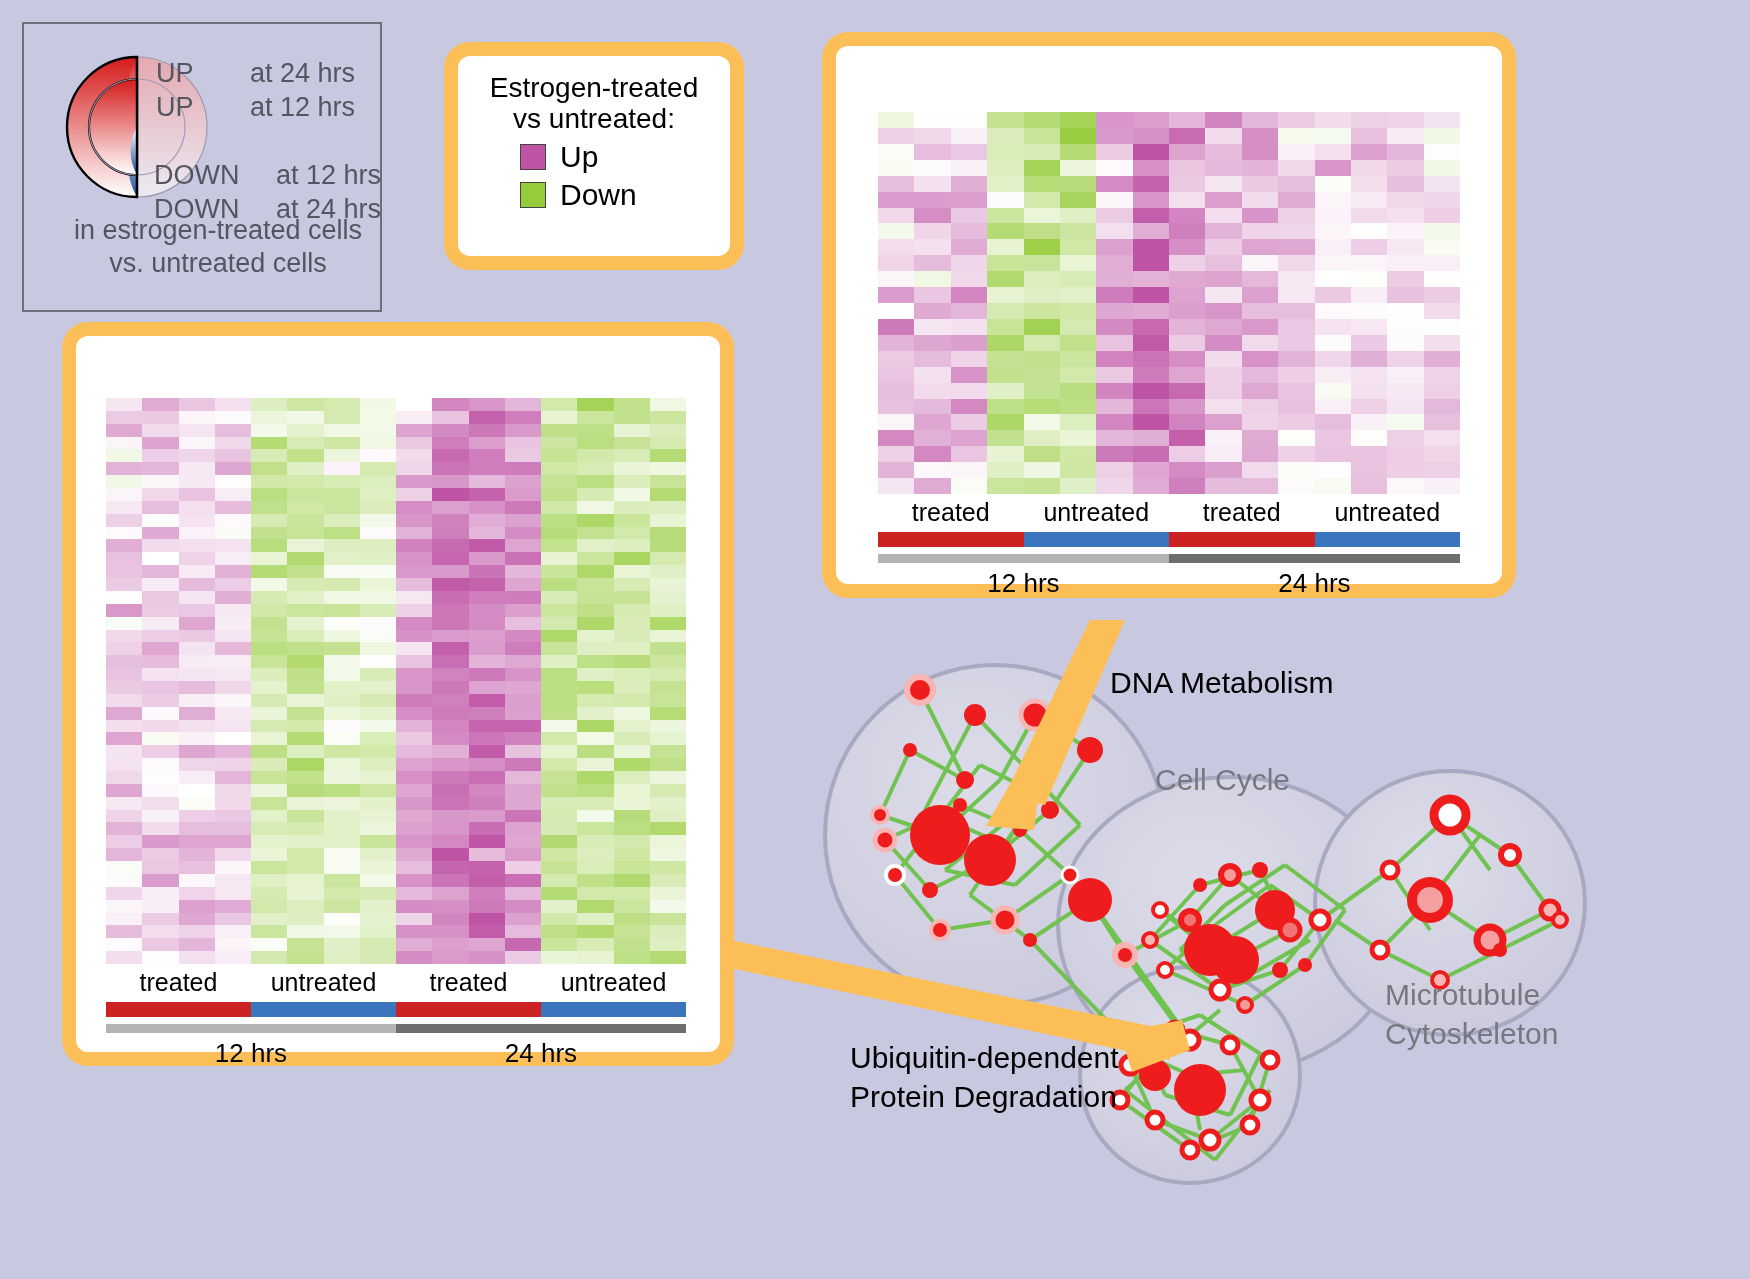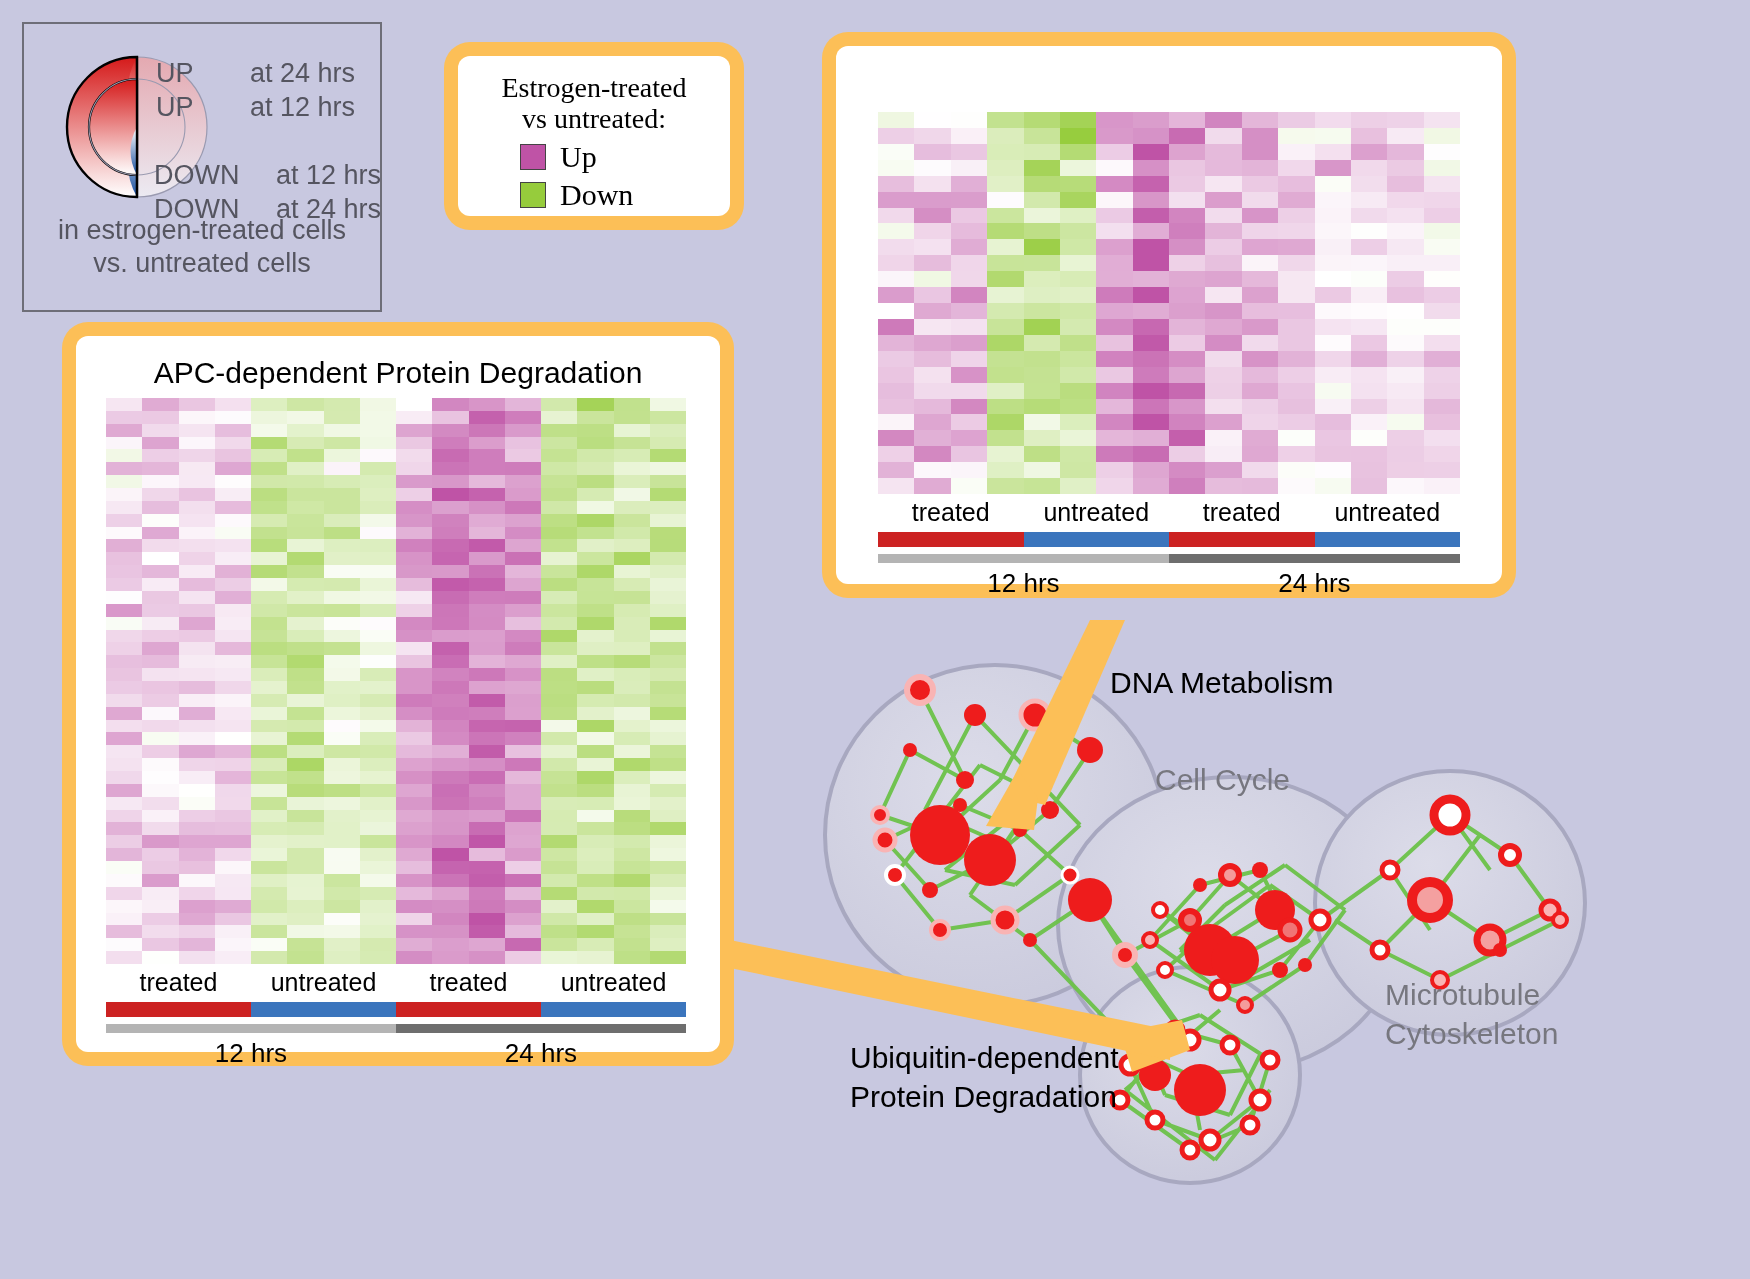--- a/index.html
+++ b/index.html
@@ -12,32 +12,32 @@
   }
   .stage{position:absolute;left:0;top:0;width:1750px;height:1279px;}
 
   
   #color-key{
     position:absolute;left:22px;top:22px;width:360px;height:290px;
     background:#c8c8e0;border:2px solid #6e6e78;box-sizing:border-box;
   }
   #key-wheel{position:absolute;left:38px;top:28px;width:150px;height:150px;}
   .key-label{position:absolute;color:#555560;font-size:27px;white-space:nowrap;}
-  .key-bottom{position:absolute;left:0;top:190px;width:100%;
+  .key-bottom{position:absolute;left:16px;top:190px;width:100%;
     text-align:center;color:#555560;font-size:27px;line-height:1.22;}
 
   
   .panel{position:absolute;background:#fcbf57;border-radius:26px;}
   .panel-inner{position:absolute;background:#fff;border-radius:12px;
     left:14px;top:14px;right:14px;bottom:14px;}
   .panel-title{position:absolute;left:0;right:0;text-align:center;
     color:#000;font-size:30px;font-weight:400;}
 
   
-  #legend-panel{left:444px;top:42px;width:300px;height:188px;font-family:Liberation Serif, serif;}
+  #legend-panel{left:444px;top:42px;width:300px;height:228px;}
   #legend-text{position:absolute;left:0;right:0;top:16px;text-align:center;
     font-size:28px;color:#000;line-height:1.12;}
   .legend-row{position:absolute;display:flex;align-items:center;gap:14px;}
   .legend-sw{width:26px;height:26px;border:1px solid #444;box-sizing:border-box;}
   .legend-lab{font-size:30px;color:#000;}
 
   
   #rf-panel{left:822px;top:32px;width:694px;height:566px;}
   
   #apc-panel{left:62px;top:322px;width:672px;height:744px;}
@@ -537,21 +537,20 @@
         </div>
       <div class="timelabels" style="left:42px;top:522px;width:582px;">
         <span>12 hrs</span>
         <span>24 hrs</span>
       </div>
     </div>
   </div>
 
   <div class="panel" id="apc-panel">
     <div class="panel-inner">
-      <div class="panel-title" style="top:20px;">APC-dependent Protein Degradation</div>
       <div class="heat" id="apc-heat" style="left: 30px; top: 62px; width: 580px; height: 566px; grid-template-columns: repeat(16, 1fr); grid-template-rows: repeat(44, 1fr);">
           <div style="background: rgb(246, 230, 242);"></div>
           <div style="background: rgb(224, 171, 211);"></div>
           <div style="background: rgb(234, 198, 225);"></div>
           <div style="background: rgb(244, 224, 239);"></div>
           <div style="background: rgb(221, 239, 192);"></div>
           <div style="background: rgb(206, 231, 164);"></div>
           <div style="background: rgb(212, 234, 175);"></div>
           <div style="background: rgb(241, 248, 228);"></div>
           <div style="background: rgb(255, 255, 255);"></div>

